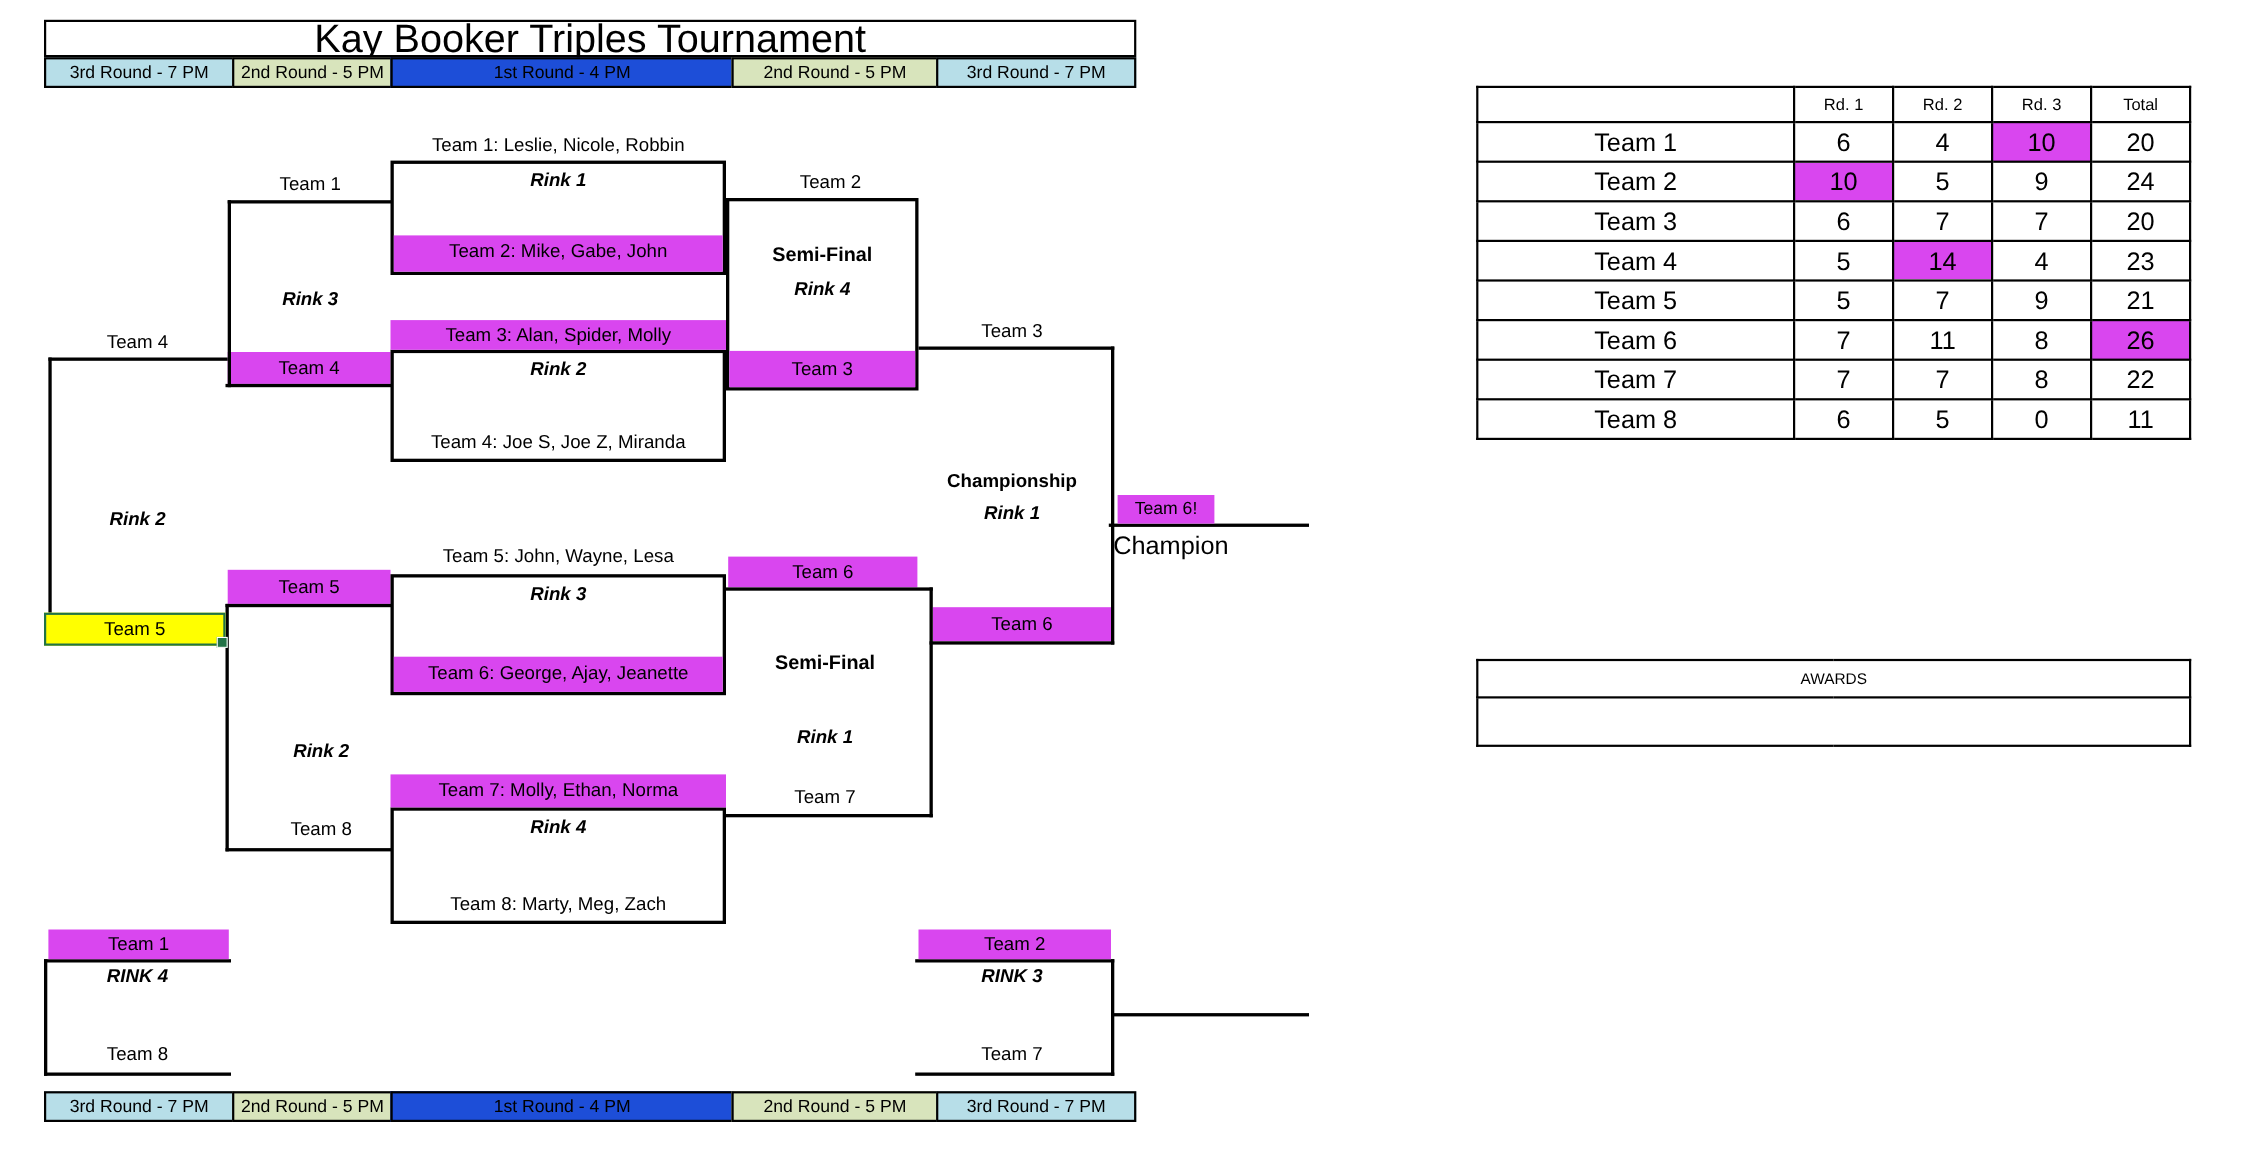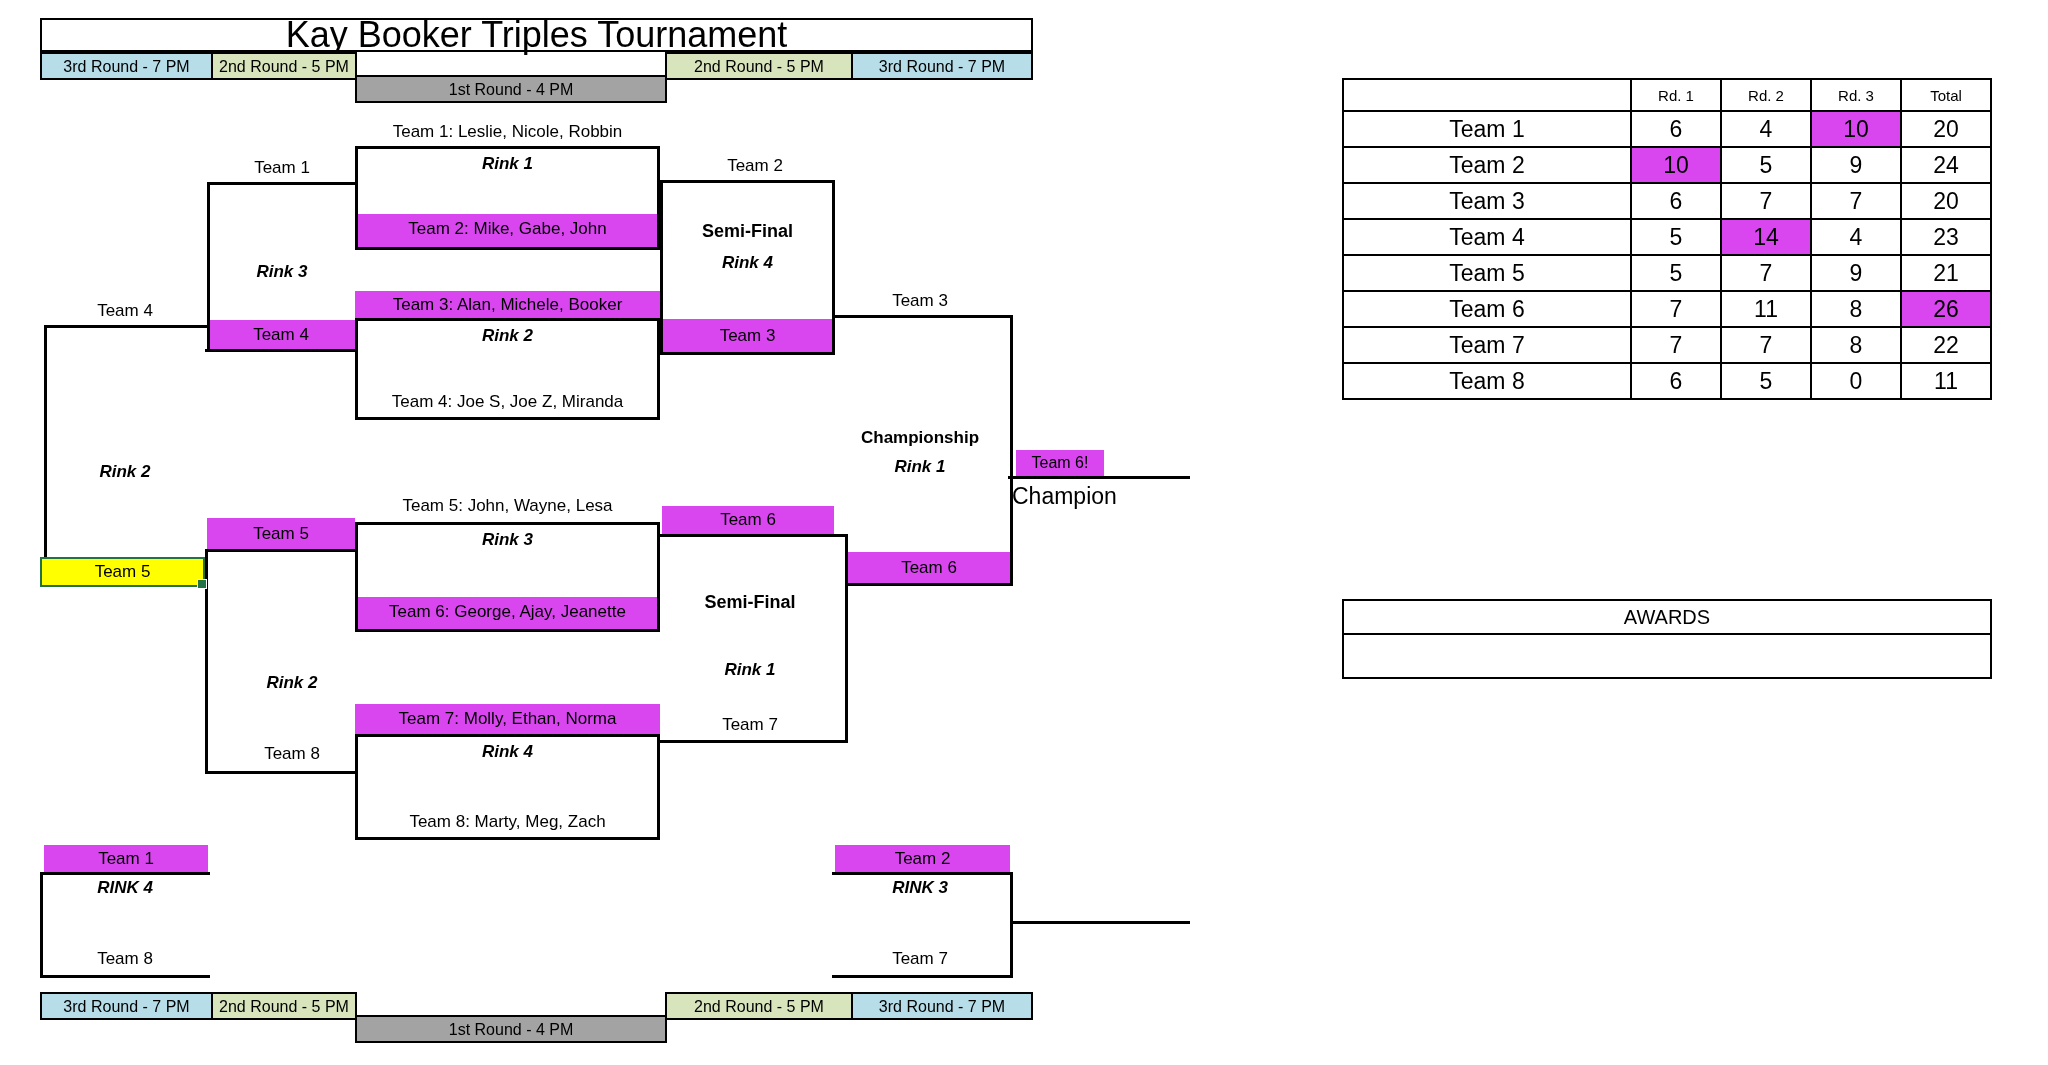--- a/index.html
+++ b/index.html
@@ -12,31 +12,31 @@
   .bi{font-weight:bold;font-style:italic;}
   .b{font-weight:bold;}
   .yel{background:#d946ef;}
   .cell{position:absolute;z-index:1;font-size:17px;text-align:center;white-space:nowrap;}
   .titlebox{position:absolute;border:2px solid #000;box-sizing:border-box;text-align:center;
             font-size:36px;line-height:30px;z-index:3;background:#fff;}
   .round{position:absolute;border:2px solid #000;box-sizing:border-box;text-align:center;
          font-size:16px;line-height:25px;z-index:3;}
   .rc-blue{background:#B7DEE8;}
   .rc-green{background:#D8E4BC;}
-  .rc-purple{background:#a3a3a3;margin-top:23px;}
+  .rc-purple{background:#1d4ed8;}
   .rinklab{position:absolute;width:100%;top:3px;text-align:center;font-weight:bold;font-style:italic;
            font-size:17px;line-height:24px;}
   .botstrip{position:absolute;left:0;right:0;bottom:0;text-align:center;font-size:17px;line-height:30px;}
   table.grid{position:absolute;border-collapse:collapse;z-index:3;table-layout:fixed;}
   table.grid td{border:2px solid #000;text-align:center;padding:0;overflow:hidden;}
   #ptable td{font-size:23px;}
   #ptable .hdr td{font-size:15px;height:30px;}
   #ptable .trow td{height:34px;}
   #ptable .ttl{font-size:30px;height:48px;}
-  #awards .attl{font-size:20px;height:32px;}
+  #awards .attl{font-size:14px;height:32px;}
   #awards .asp{height:42px;}
   #awards .arow td{font-size:21px;height:42px;}
   #awards .aleft{text-align:left;padding-left:6px;}
   .selcell{position:absolute;z-index:4;background:#FFFF00;border:2px solid #217346;box-sizing:border-box;
            text-align:center;font-size:17px;line-height:25px;}
   .handle{position:absolute;right:-5px;bottom:-5px;width:8px;height:8px;background:#217346;
           border:1px solid #fff;z-index:5;}
   .champ-cap{position:absolute;z-index:3;font-size:23px;line-height:30px;white-space:nowrap;text-align:center;}
 </style>
 </head>
@@ -74,21 +74,21 @@
   <div class="ln" style="left:1010px;top:872px;width:3px;height:106px;"></div>
   <div class="ln" style="left:832px;top:975px;width:181px;height:3px;"></div>
   <div class="ln" style="left:1010px;top:921px;width:180px;height:3px;"></div>
 
   <div class="txt" style="left:355px;top:120px;width:305px;">Team 1: Leslie, Nicole, Robbin</div>
   <div class="box" style="left:355px;top:146px;width:305px;height:104px;">
     <div class="rinklab">Rink 1</div>
     <div class="botstrip yel" style="height:33px;">Team 2: Mike, Gabe, John</div>
   </div>
 
-  <div class="cell yel" style="left:355px;top:291px;width:305px;height:27px;line-height:27px;z-index:3;">Team 3: Alan, Michele, Booker</div>
+  <div class="cell yel" style="left:355px;top:291px;width:305px;height:27px;line-height:27px;z-index:3;">Team 3: Alan, Spider, Molly</div>
   <div class="box" style="left:355px;top:318px;width:305px;height:102px;">
     <div class="rinklab">Rink 2</div>
     <div class="botstrip" style="height:30px;">Team 4: Joe S, Joe Z, Miranda</div>
   </div>
 
   <div class="txt" style="left:355px;top:494px;width:305px;">Team 5: John, Wayne, Lesa</div>
   <div class="box" style="left:355px;top:522px;width:305px;height:110px;">
     <div class="rinklab">Rink 3</div>
     <div class="botstrip yel" style="height:32px;">Team 6: George, Ajay, Jeanette</div>
   </div>

